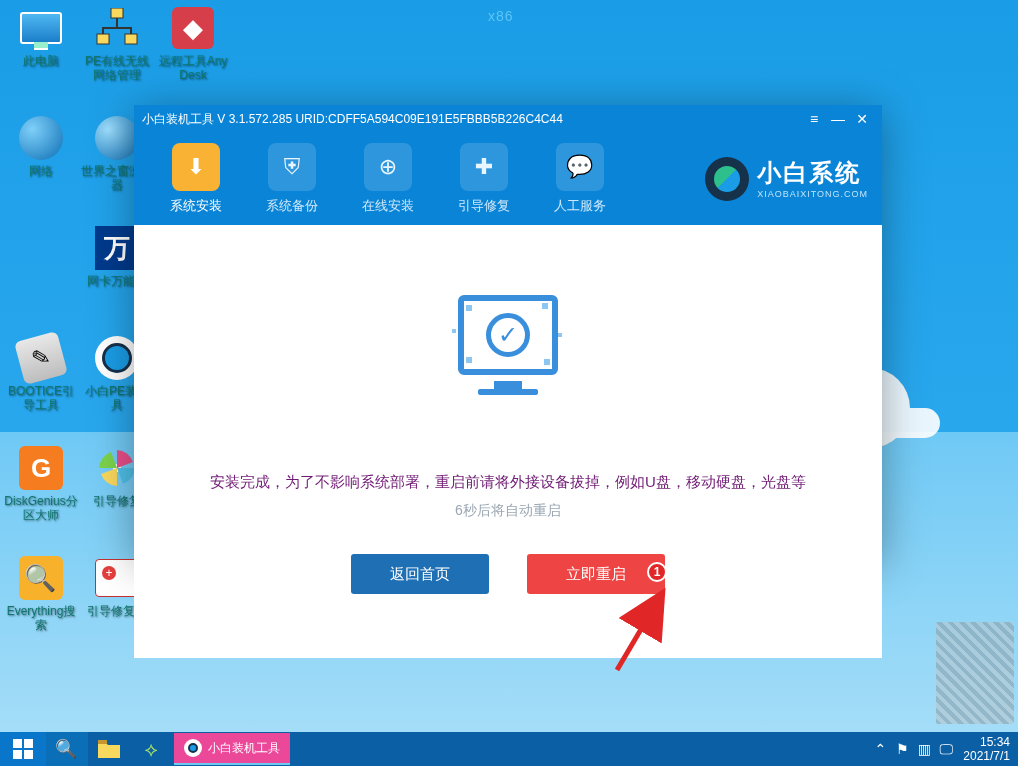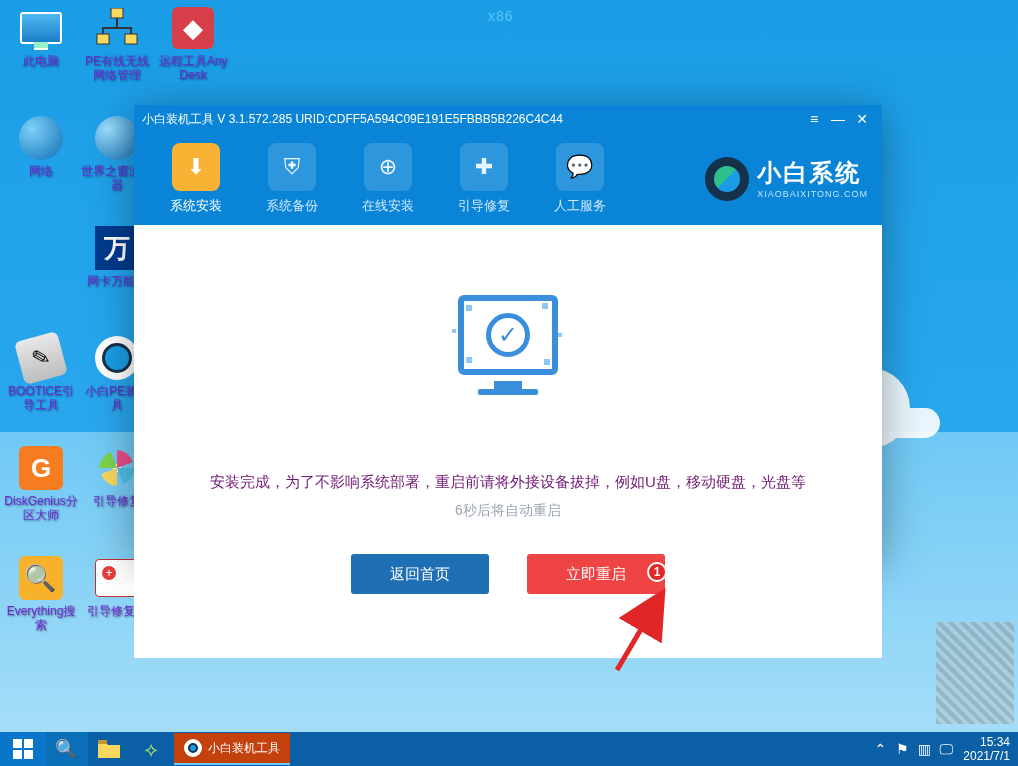--- a/index.html
+++ b/index.html
@@ -11,21 +11,21 @@
 .c1{width:180px;height:30px;top:408px;left:760px;}
 .c1::before,.c1::after{content:"";position:absolute;background:#fff;border-radius:50%;}
 .c1::before{width:60px;height:60px;top:-30px;left:30px;}
 .c1::after{width:80px;height:80px;top:-40px;left:70px;}
 .sea{position:absolute;bottom:34px;left:0;right:0;height:300px;background:linear-gradient(to bottom,#6fc9f5,#a4ddf8);}
 
 
 .desktop{position:absolute;top:0;left:0;right:0;bottom:34px;}
 .dicon{position:absolute;width:74px;display:flex;flex-direction:column;align-items:center;text-align:center;}
 .dicon .gl{width:48px;height:48px;display:flex;align-items:center;justify-content:center;font-size:34px;}
-.dicon .lb{color:#6d28d9;font-size:12px;text-shadow:1px 1px 2px rgba(0,0,0,.5);margin-top:2px;line-height:14px;word-break:break-all;}
+.dicon .lb{color:#0f766e;font-size:12px;text-shadow:1px 1px 2px rgba(0,0,0,.5);margin-top:2px;line-height:14px;word-break:break-all;}
 
 .ic-pc{background:linear-gradient(#4fb8f2,#1b7ec9);width:42px;height:32px;border-radius:3px;position:relative;border:2px solid #fff;}
 .ic-pc::after{content:"";position:absolute;bottom:-8px;left:12px;width:14px;height:6px;background:#9ec;border-bottom:2px solid #fff;}
 .ic-net{width:44px;height:40px;position:relative;}
 .ic-any{background:#d63f4a;width:42px;height:42px;border-radius:6px;display:flex;align-items:center;justify-content:center;color:#fff;font-size:26px;}
 .ic-globe{background:radial-gradient(circle at 30% 30%,#7fd0f9,#0d6fb5);width:44px;height:44px;border-radius:50%;}
 .ic-bin{width:44px;height:44px;}
 .ic-wan{background:#003a8c;color:#fff;width:44px;height:44px;display:flex;align-items:center;justify-content:center;font-size:26px;font-weight:bold;}
 .ic-bootice{background:linear-gradient(#e8e8e8,#bdbdbd);width:44px;height:44px;border-radius:6px;transform:rotate(-15deg);display:flex;align-items:center;justify-content:center;font-size:22px;}
 .ic-xb{background:#fff;width:44px;height:44px;border-radius:50%;display:flex;align-items:center;justify-content:center;}
@@ -72,21 +72,21 @@
 .btn{width:138px;height:40px;border-radius:3px;display:flex;align-items:center;justify-content:center;font-size:15px;color:#fff;cursor:pointer;background:#1f6fb5;}
 .btn.primary{background:#ef4444;}
 .badge-ann{position:absolute;top:8px;right:-2px;width:20px;height:20px;border-radius:50%;background:#e02626;border:2px solid #fff;color:#fff;font-size:12px;display:flex;align-items:center;justify-content:center;font-weight:bold;}
 .arrow-ann{position:absolute;top:30px;left:86px;pointer-events:none;}
 
 
 .taskbar{position:absolute;bottom:0;left:0;right:0;height:34px;background:#0a5fa5;display:flex;align-items:center;color:#fff;font-size:12px;}
 .start{width:46px;height:34px;background:#0a76c9;display:flex;align-items:center;justify-content:center;}
 .start svg{width:20px;height:20px;}
 .tb-ic{width:42px;height:34px;display:flex;align-items:center;justify-content:center;font-size:18px;}
-.tb-task{height:32px;display:flex;align-items:center;padding:12px 10px;background:#c2410c;border-bottom:2px solid #6fc9f5;margin-left:2px;}
+.tb-task{height:32px;display:flex;align-items:center;padding:12px 10px;background:#ec4899;border-bottom:2px solid #6fc9f5;margin-left:2px;}
 .tb-task .ticn{width:18px;height:18px;border-radius:50%;background:#fff;margin-right:6px;display:flex;align-items:center;justify-content:center;}
 .tb-task .ticn-i{width:10px;height:10px;border-radius:50%;background:#1a9de6;border:2px solid #16314a;}
 .tray{margin-left:auto;display:flex;align-items:center;height:34px;padding-right:8px;}
 .tray .tic2{width:22px;height:34px;display:flex;align-items:center;justify-content:center;font-size:14px;}
 .clock{text-align:right;line-height:14px;font-size:12px;padding-left:6px;}
 
 .pixart{position:absolute;right:4px;bottom:42px;width:78px;height:102px;background:repeating-linear-gradient(45deg,#8aa0aa 0 4px,#b7c5cc 4px 8px);opacity:.6;border-radius:2px;}
 </style>
 </head>
 <body>

